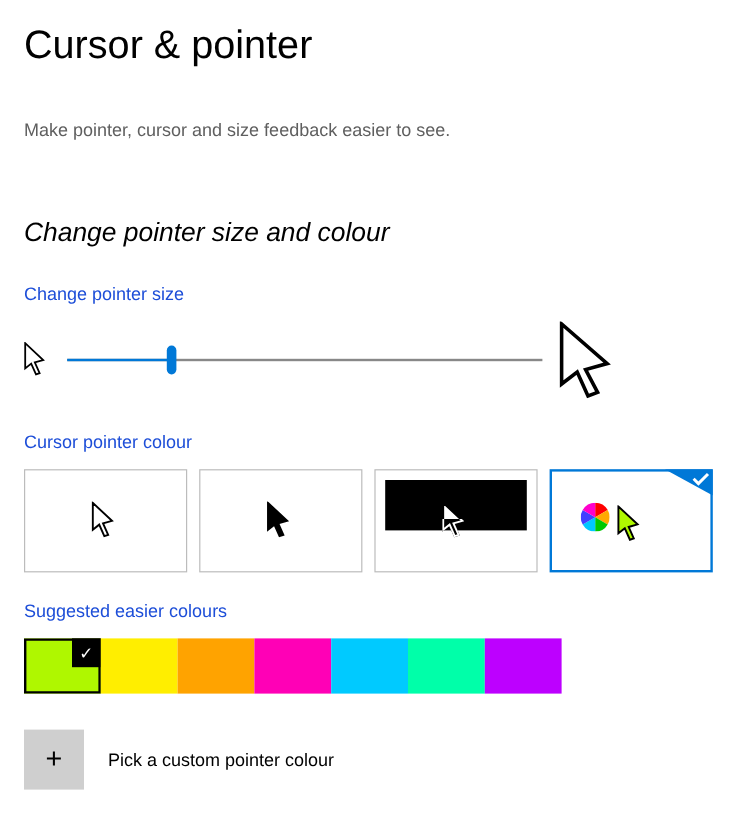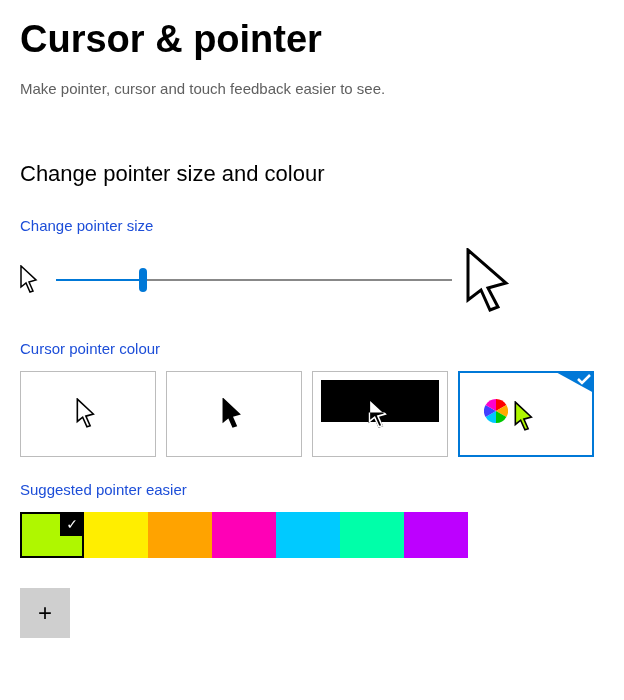--- a/index.html
+++ b/index.html
@@ -7,33 +7,34 @@
   body {
     width: 624px;
     height: 700px;
     font-family: "Segoe UI", -apple-system, sans-serif;
     background: #ffffff;
     color: #000000;
     padding: 18px 20px;
     overflow: hidden;
   }
   .page-title {
-    font-size: 38px;
-    font-weight: 700;
-    margin: 0 0 19px 0;
+    font-size: 33px;
+    font-weight: 400;
+    margin: 0 0 44px 0;
   }
   .page-subtitle {
     font-size: 15px;
     color: #5f5f5f;
     margin: 0 0 64px 0;
   }
   .section-heading {
     font-size: 22px;
     font-weight: 400;
     margin: 0 0 30px 0;
+    font-style: italic;
   }
   .field-label {
     font-size: 15px;
     color: #1d4ed8;
     margin: 0 0 14px 0;
   }
 
   
   .slider-row {
     display: flex;
@@ -144,21 +145,21 @@
     font-weight: 200;
     color: #000;
     cursor: pointer;
   }
   .custom-label { font-size: 15px; }
 </style>
 </head>
 <body>
 
 <h1 class="page-title">Cursor &amp; pointer</h1>
-<p class="page-subtitle">Make pointer, cursor and touch feedback easier to see.</p>
+<p class="page-subtitle">Make pointer, cursor and size feedback easier to see.</p>
 
 <h2 class="section-heading">Change pointer size and colour</h2>
 
 <p class="field-label">Change pointer size</p>
 <div class="slider-row">
   <span class="cursor-min">
     <svg width="22" height="30" viewBox="0 0 22 30">
       <path d="M1 1 L1 22 L6 18 L10 27 L13 26 L9 17 L16 15 Z" fill="#fff" stroke="#000" stroke-width="1.5"></path>
     </svg>
   </span>
@@ -211,30 +212,31 @@
         <path d="M0 0 L-10.4 6 A12 12 0 0 1 -10.4 -6 Z" fill="#4040ff"></path>
         <path d="M0 0 L-10.4 -6 A12 12 0 0 1 0 -12 Z" fill="#ff00cc"></path>
       </g>
     </svg>
     <svg width="24" height="32" viewBox="0 0 22 30" style="position:absolute;left:54px;top:28px">
       <path d="M1 1 L1 22 L6 18 L10 27 L13 26 L9 17 L16 15 Z" fill="#aff700" stroke="#000" stroke-width="1.5"></path>
     </svg>
   </div>
 </div>
 
-<p class="field-label">Suggested pointer easier</p>
+<p class="field-label">Suggested easier colours</p>
 <div class="swatch-row" id="swatch-row">
     <div class="swatch selected" style="background: rgb(175, 247, 0);">
       <div class="swatch-check">✓</div>
     </div>
     <div class="swatch" style="background: rgb(255, 238, 0);"></div>
     <div class="swatch" style="background: rgb(255, 163, 0);"></div>
     <div class="swatch" style="background: rgb(255, 0, 182);"></div>
     <div class="swatch" style="background: rgb(0, 202, 255);"></div>
     <div class="swatch" style="background: rgb(0, 255, 169);"></div>
     <div class="swatch" style="background: rgb(189, 0, 255);"></div>
   </div>
 
 <div class="custom-row">
   <div class="plus-btn">
     <span>+</span>
   </div>
+  <span class="custom-label">Pick a custom pointer colour</span>
 </div>
 
 </body></html>

